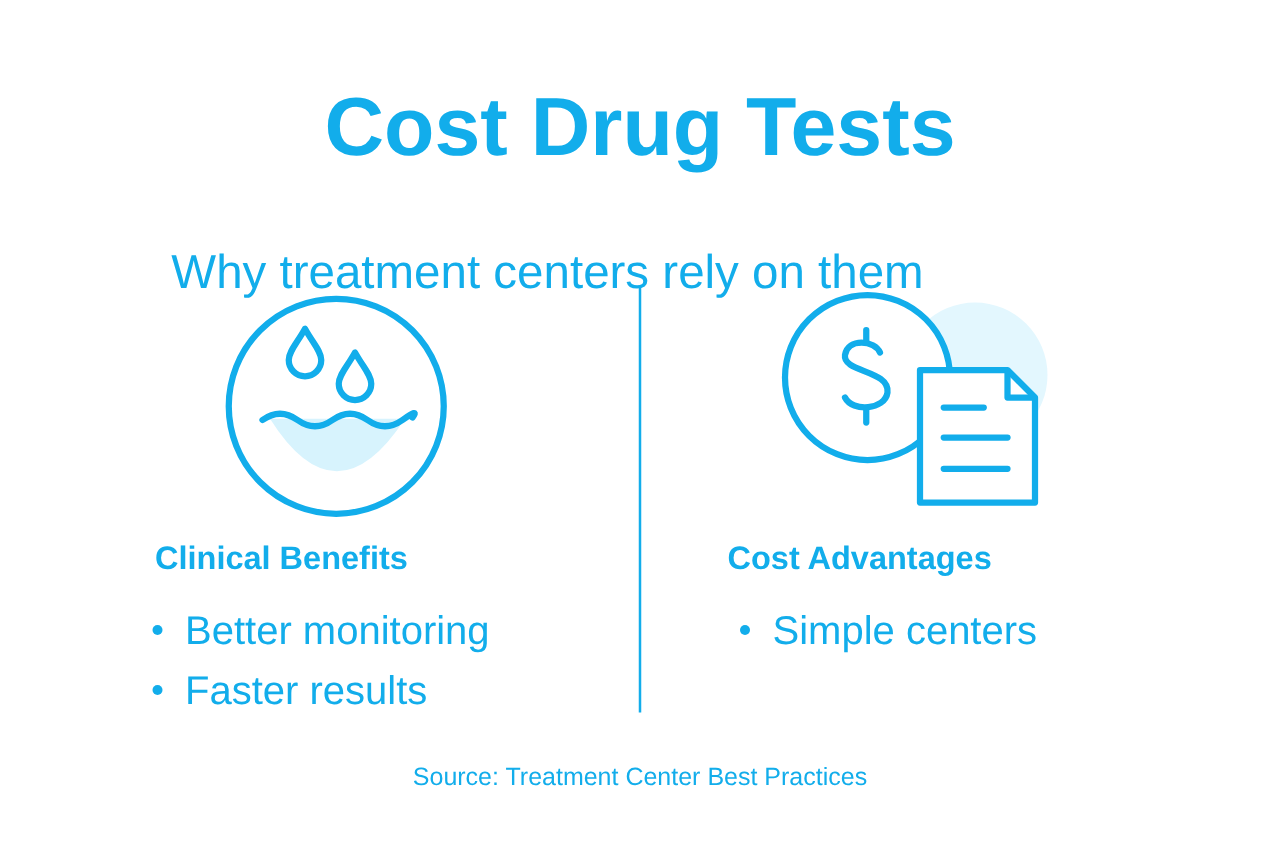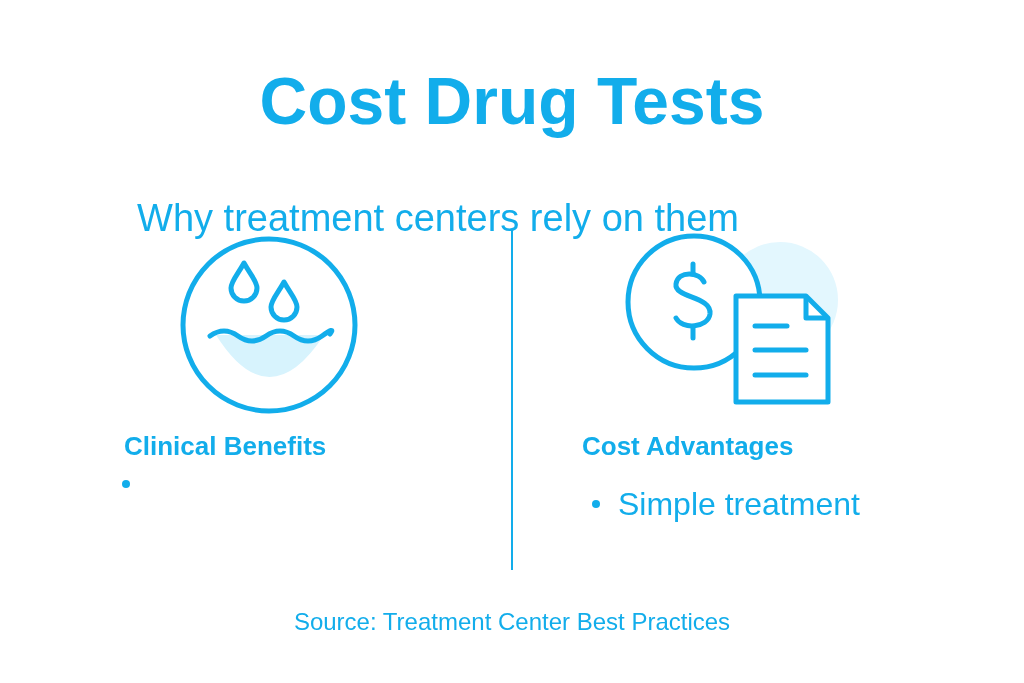--- a/index.html
+++ b/index.html
@@ -25,21 +25,21 @@
   .bullets { position:absolute; margin:0; padding:0; list-style:none; }
   .bullets li {
     font-size:32px; line-height:48px; white-space:nowrap; display:flex; align-items:center;
   }
   .bullets li .dot {
     display:inline-block; width:8px; height:8px; border-radius:50%; background:#12adeb;
     margin-right:18px; margin-left:4px;
   }
   .source {
     position:absolute; top:604px; left:0; width:1024px; text-align:center;
-    font-size:24px; line-height:36px;
+    font-size:20px; line-height:36px;
   }
 </style>
 </head>
 <body>
 
 <div>
   <div class="title">Cost Drug Tests</div>
   <div class="subtitle">Why treatment centers rely on them</div>
 
   <div class="icon" style="left:178px; top:234px; width:182px; height:182px;">
@@ -66,25 +66,30 @@
       <line x1="135" y1="149" x2="186" y2="149" stroke="#12adeb" stroke-width="5" stroke-linecap="round"></line>
     </svg>
   </div>
 
   <div class="divider"></div>
 
   <div class="col-heading" style="left:124px; top:426px;">Clinical Benefits</div>
   <ul class="bullets" style="left:118px; top:480px;">
     <li>
         <span class="dot"></span>
+        <span>Better monitoring</span>
+      </li>
+    <li>
+        <span class="dot"></span>
+        <span>Faster results</span>
       </li>
   </ul>
 
   <div class="col-heading" style="left:582px; top:426px;text-align:center;">Cost Advantages</div>
   <ul class="bullets" style="left:588px; top:480px;">
     <li>
         <span class="dot"></span>
-        <span>Simple treatment</span>
+        <span>Simple centers</span>
       </li>
   </ul>
 
   <div class="source">Source: Treatment Center Best Practices</div>
 </div>
 
 </body></html>

